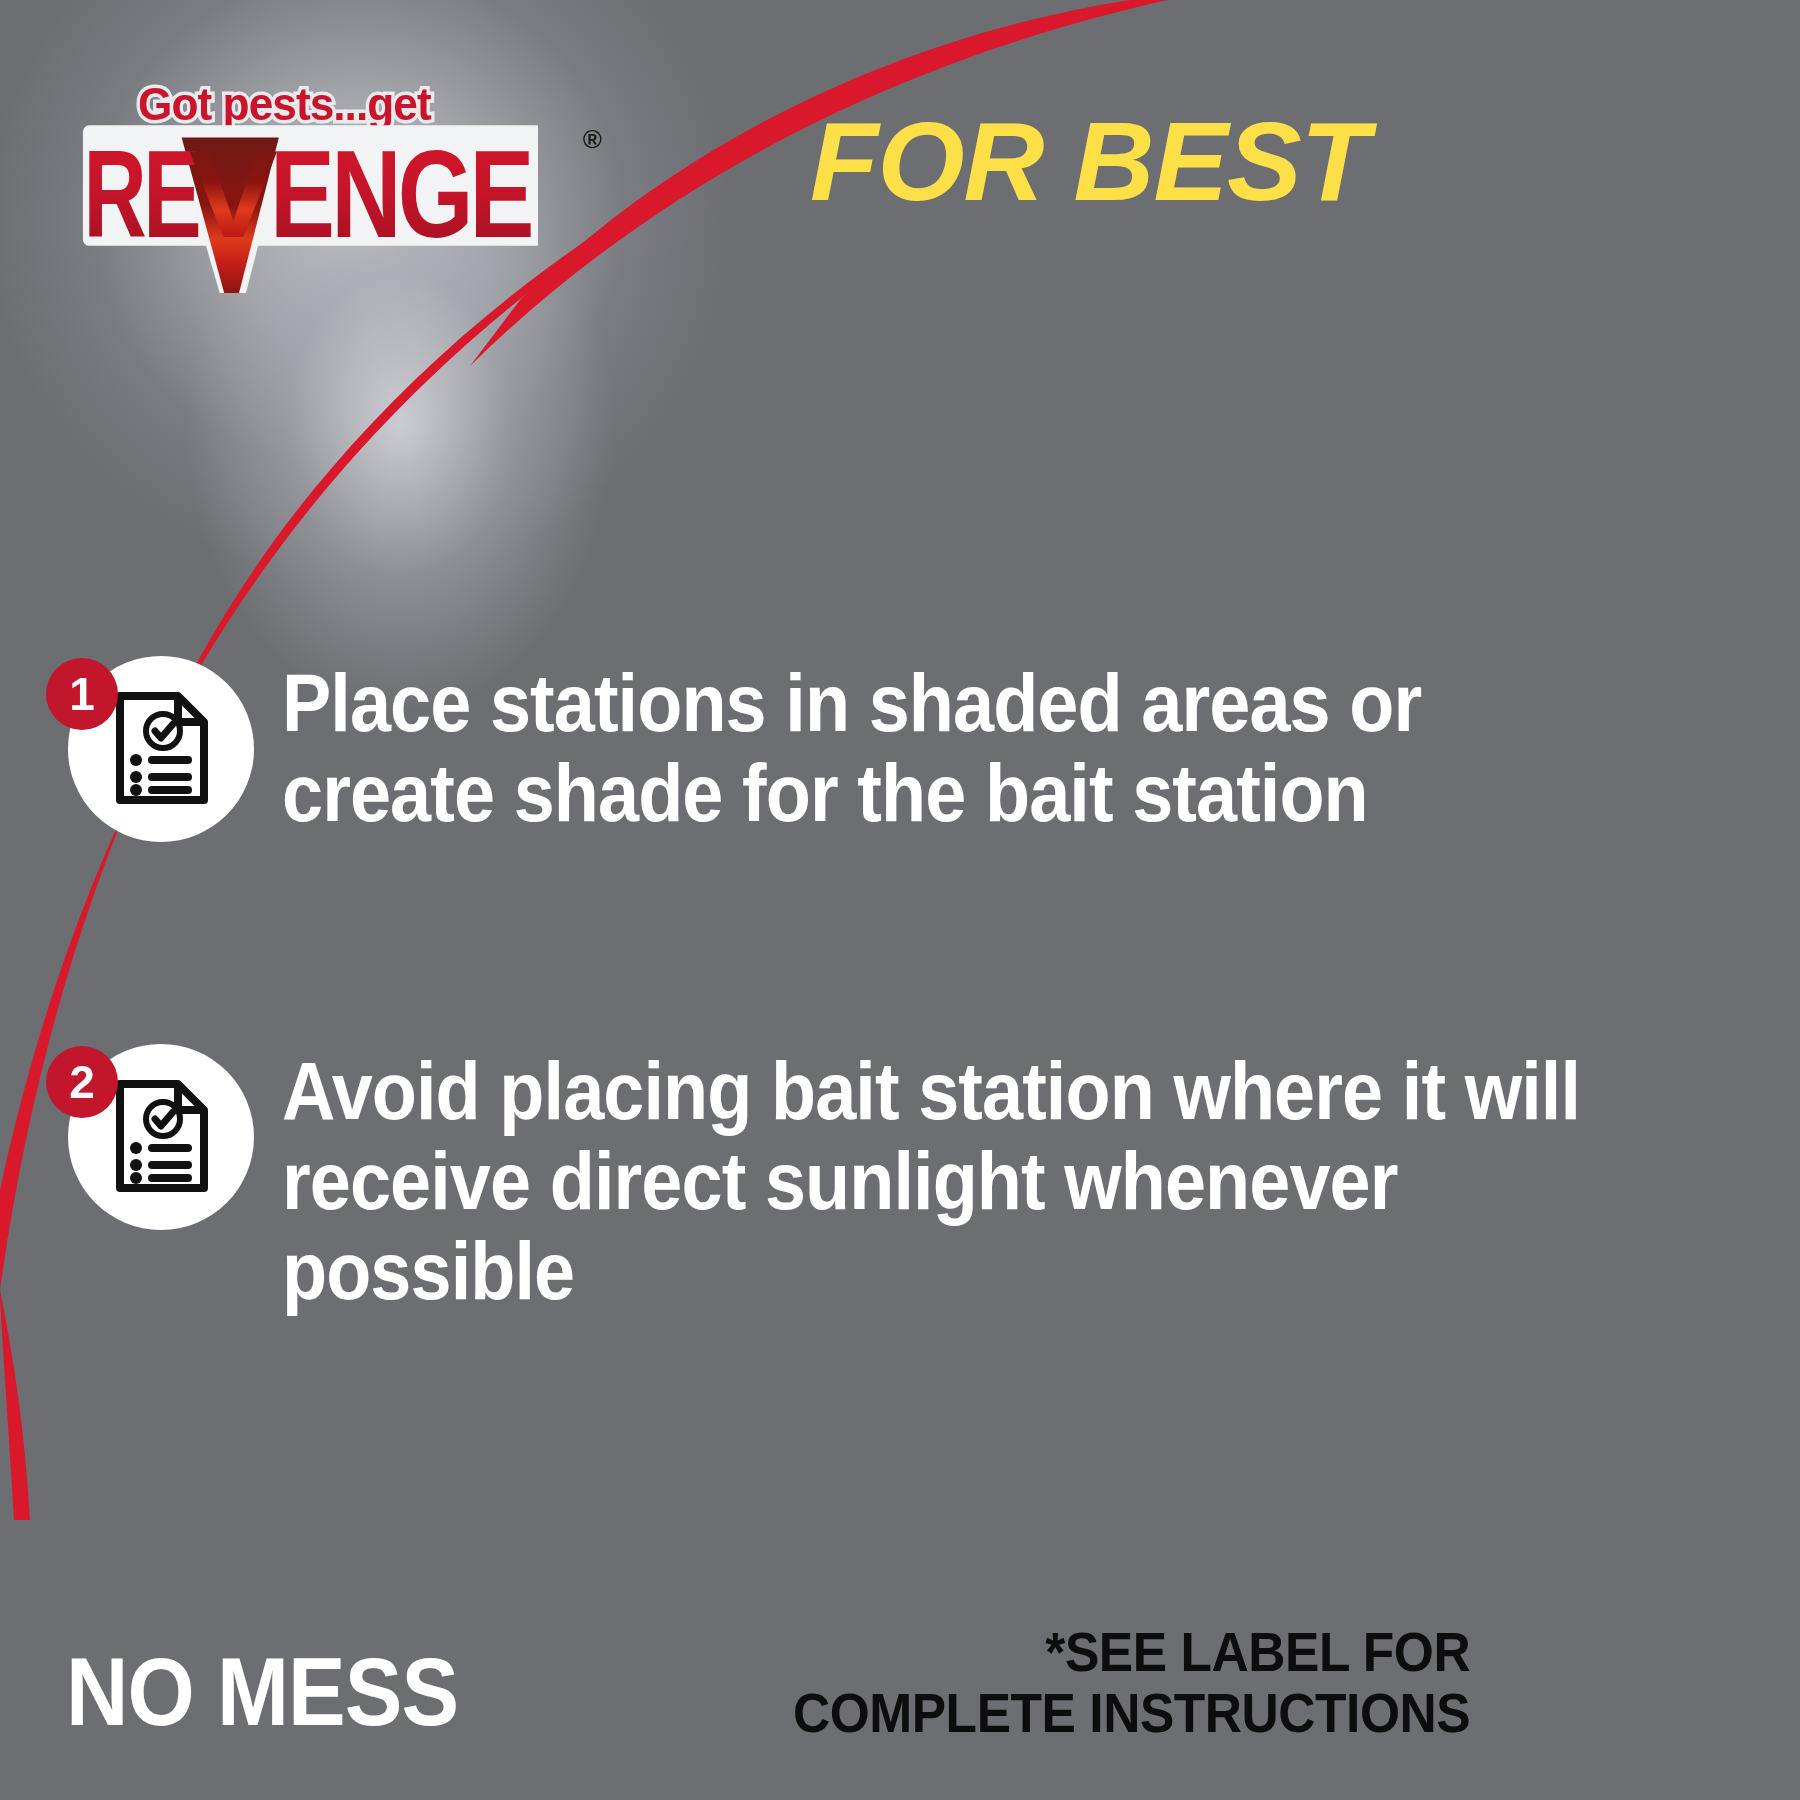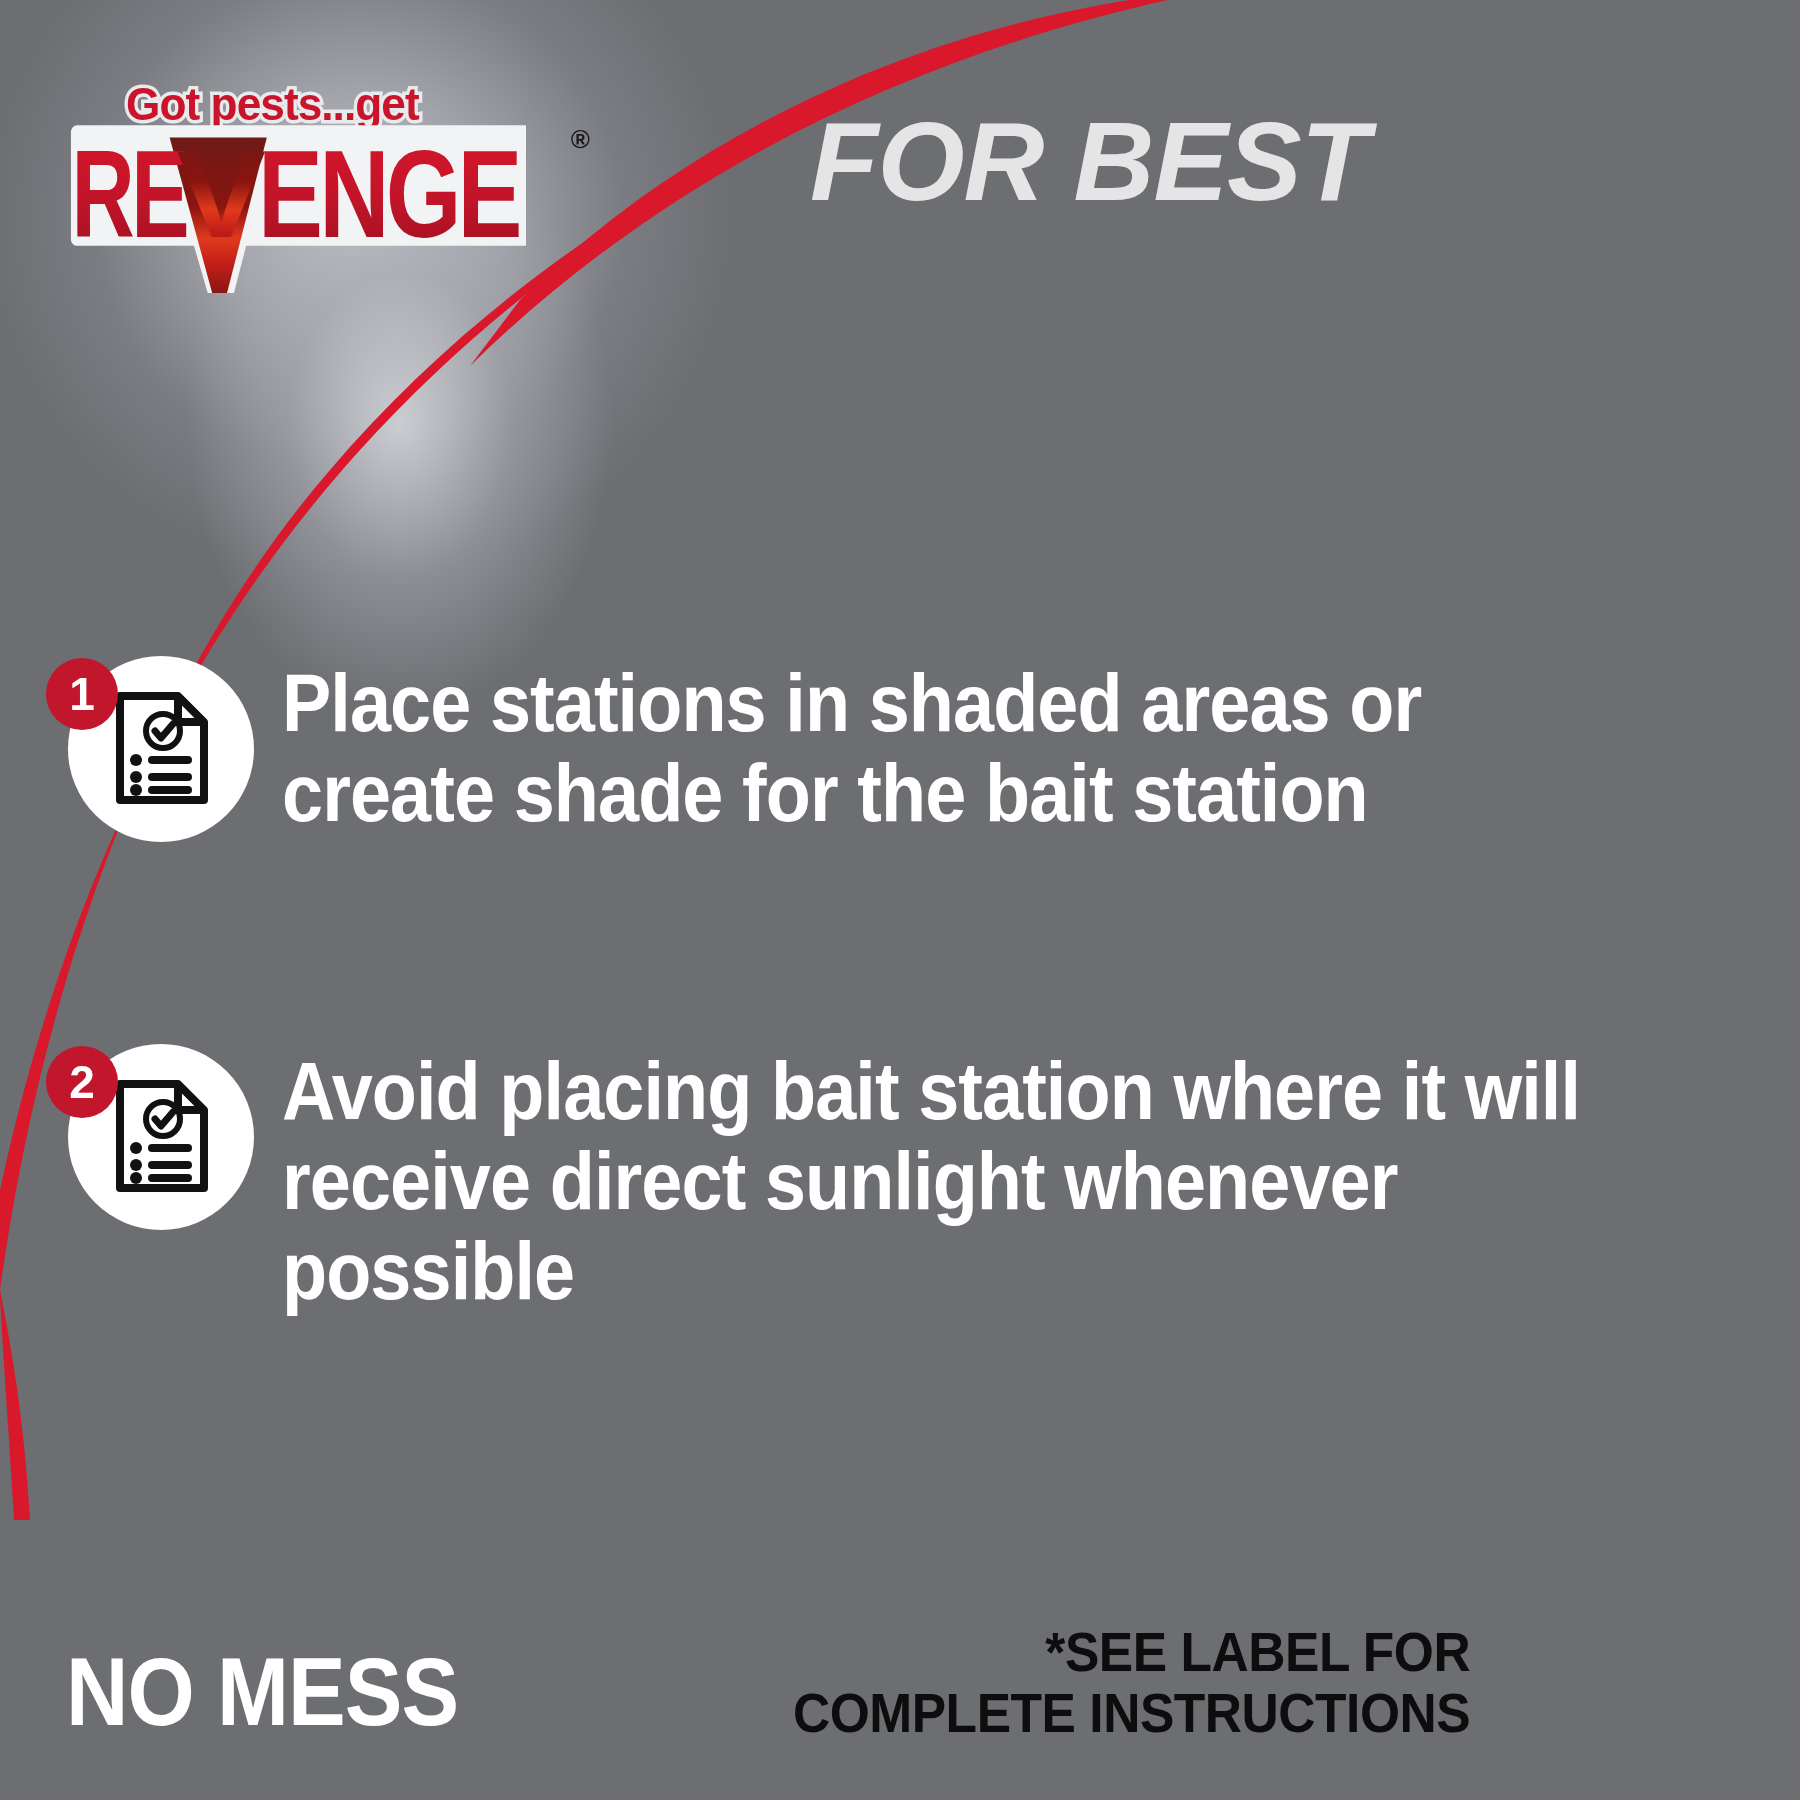--- a/index.html
+++ b/index.html
@@ -41,21 +41,21 @@
   }
   .swoosh{
     position:absolute; left:0; top:0;
     width:1800px; height:1800px;
     pointer-events:none;
   }
 
   
   .logo{
     position:absolute;
-    left:66px; top:58px;
+    left:78px; top:58px;
     width:520px; height:440px;
   }
   .logo-tag{
     position:absolute; left:60px; top:18px;
     font-family:"Liberation Sans", sans-serif;
     font-weight:bold;
     font-size:47px;
     letter-spacing:-1px;
     color:#c9142c;
     -webkit-text-stroke:7px #e9eaec;
@@ -75,21 +75,21 @@
     color:#1a1a1a;
     font-weight:bold;
   }
 
   
   .headline{
     position:absolute;
     left:770px; top:108px;
     width:1000px;
     text-align:left;
-    color:#e5e5e5;
+    color:#fde047;
     font-family:"Liberation Sans", sans-serif;
     font-weight:bold;
     font-style:italic;
     line-height:.96;
   }
   .headline .l1{
     display:block;
     font-size:112px;
     letter-spacing:-1px;
     padding-left:40px;

